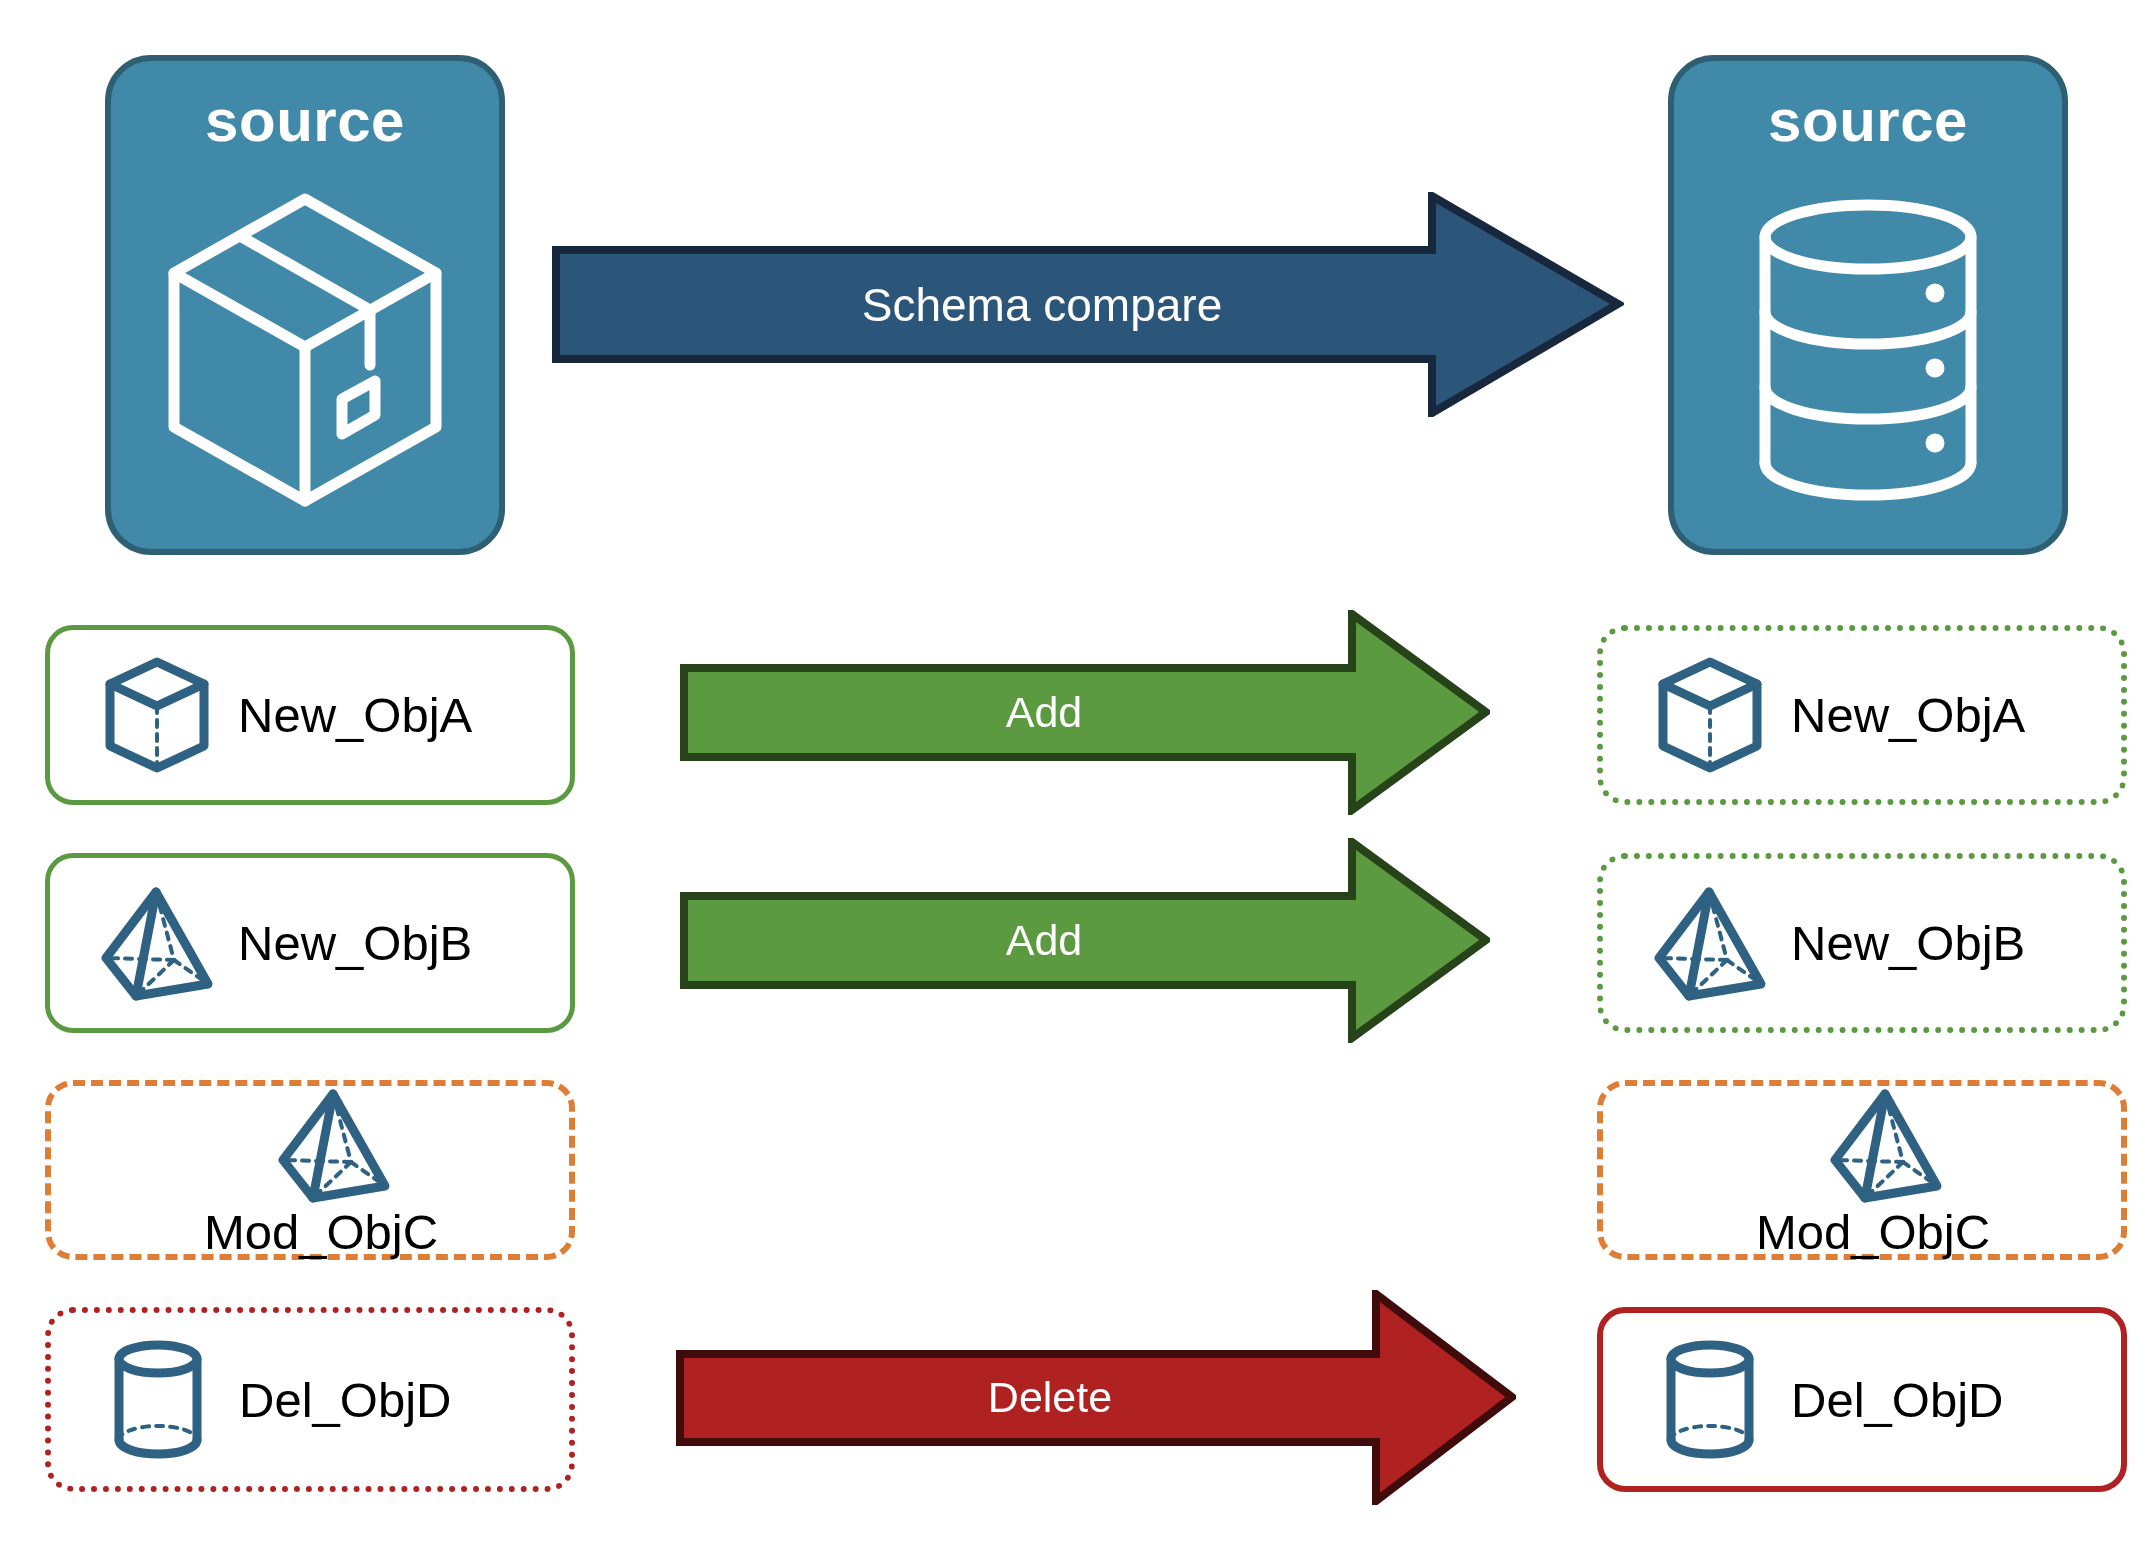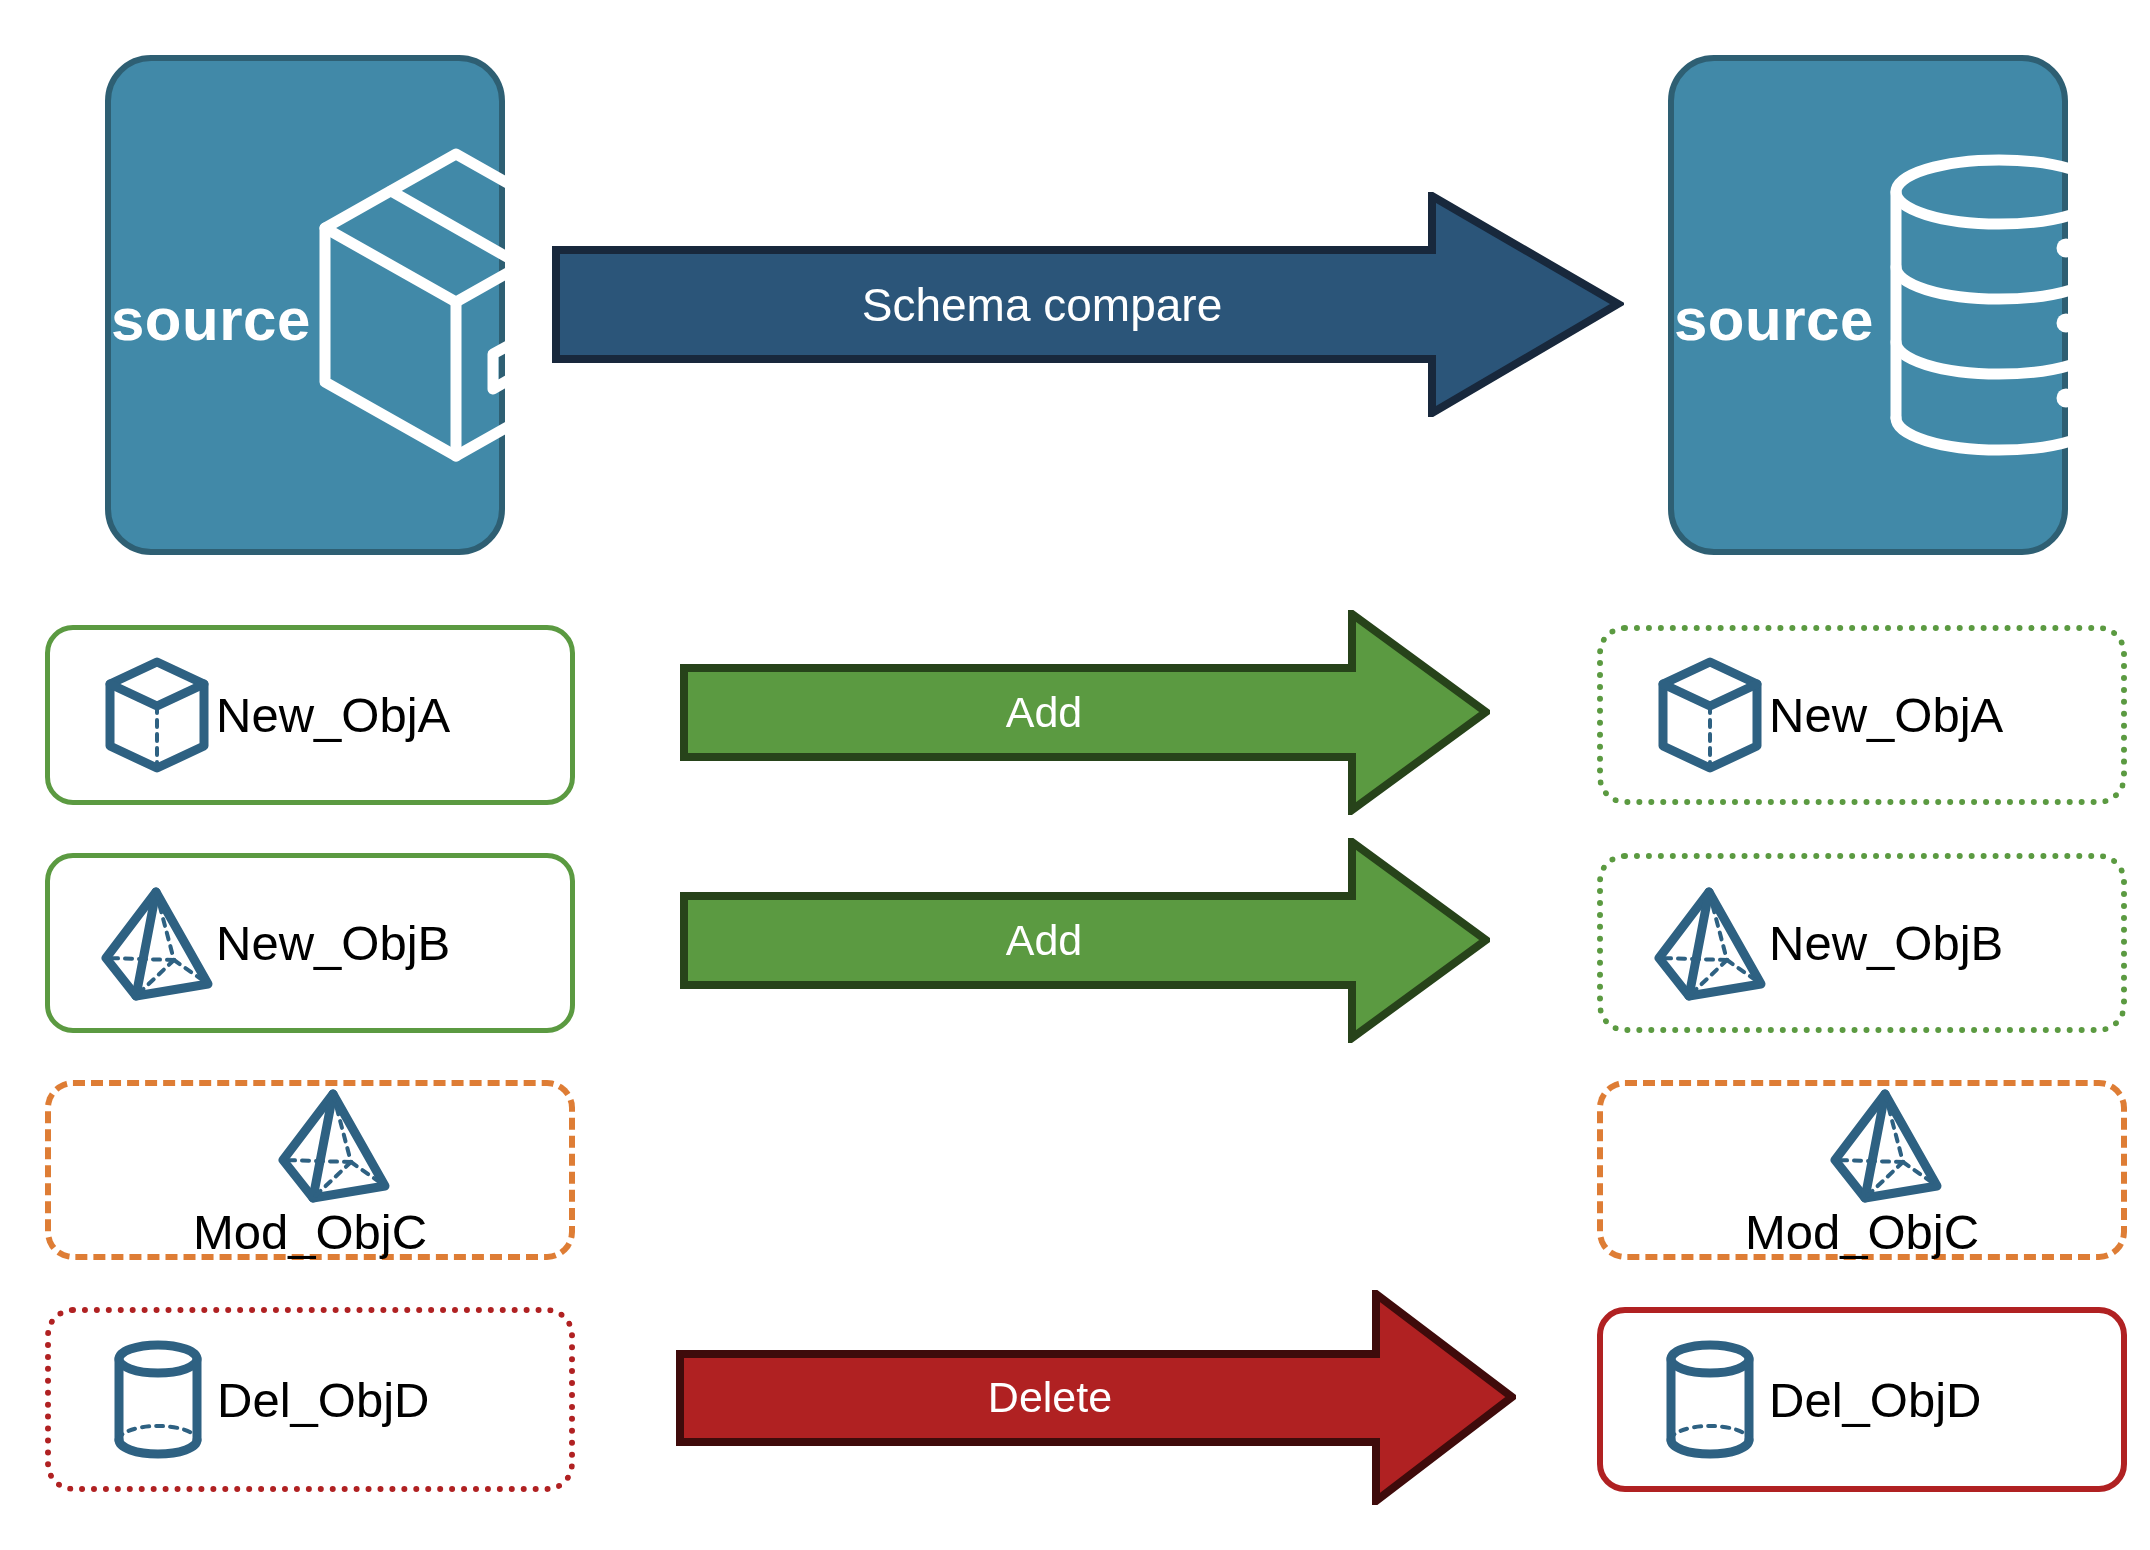--- a/index.html
+++ b/index.html
@@ -19,21 +19,21 @@
   }
 
   
   .endpoint {
     position: absolute;
     background: #4189A8;
     border: 6px solid #2E5F73;
     border-radius: 46px;
     box-sizing: border-box;
     display: flex;
-    flex-direction: row;
+    flex-direction: column;
     align-items: center;
   }
   .endpoint-title {
     color: #ffffff;
     font-weight: bold;
     font-size: 60px;
     letter-spacing: 0.5px;
     margin-top: 30px;
     line-height: 1;
   }
@@ -89,20 +89,21 @@
     width: 118px;
     min-width: 118px;
     display: flex;
     align-items: center;
     justify-content: center;
     margin-left: 48px;
   }
   .obj-card .obj-label {
     font-size: 49px;
     color: #000000;
+    margin-left: 22px;
     white-space: nowrap;
   }
 
   .bd-green-solid  { border: 5px solid #5B9A41; }
   .bd-green-dotted { border: 6px dotted #5B9A41; }
   .bd-orange-dashed{ border: 6px dashed #DE7D35; flex-direction: column; }
   .bd-red-dotted   { border: 6px dotted #B02122; }
   .bd-red-solid    { border: 6px solid #B02122; }
 
   .row-arrow {

